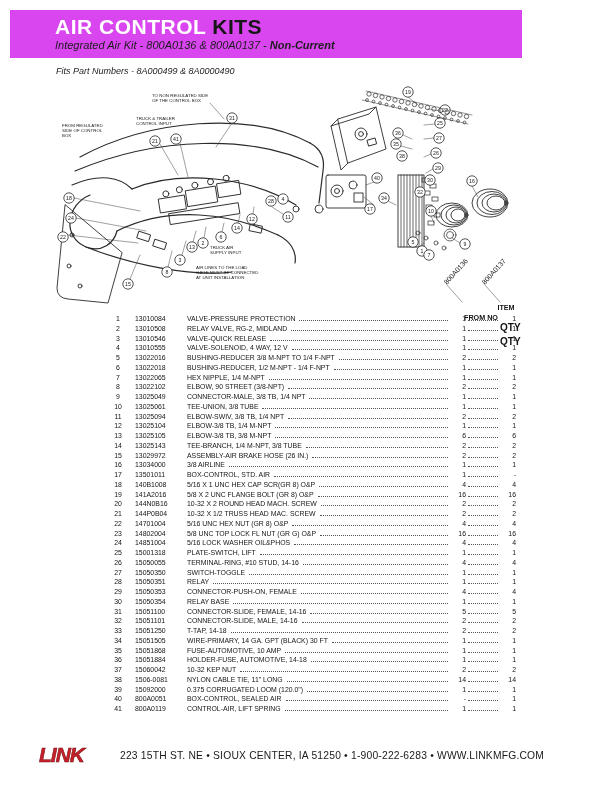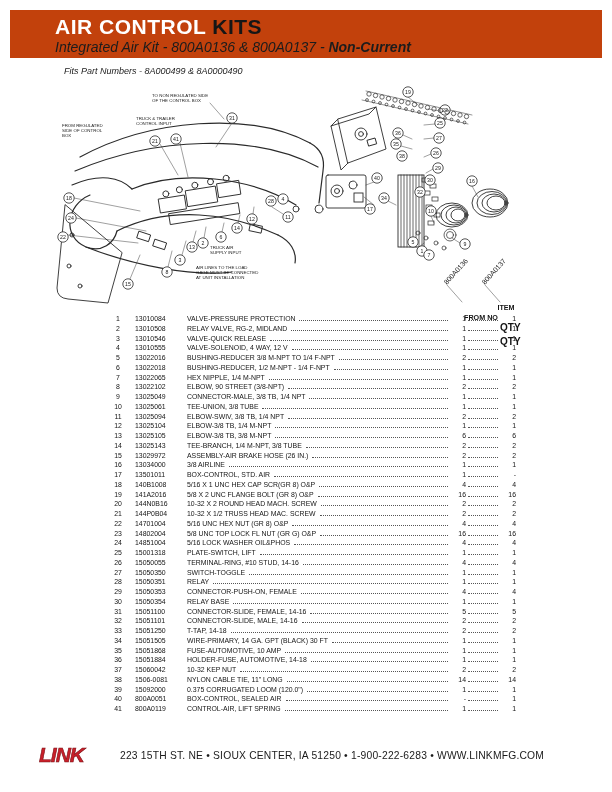--- a/index.html
+++ b/index.html
@@ -1,34 +1,34 @@
 <!DOCTYPE html>
 <html><head>
 <meta charset="utf-8">
 <style>
   html,body{margin:0;padding:0;}
   body{
     width:612px;height:792px;background:#ffffff;position:relative;
     font-family:"Liberation Sans", sans-serif;color:#111;overflow:hidden;
   }
   .topbar{
-    position:absolute;left:10px;top:10px;width:592px;height:48px;
-    background:#c2410c;box-sizing:border-box;padding:6px 0 0 45px;
+    position:absolute;left:10px;top:10px;width:512px;height:48px;
+    background:#d946ef;box-sizing:border-box;padding:6px 0 0 45px;
   }
   .topbar h1{
     margin:0;font-size:21px;font-weight:bold;letter-spacing:0.5px;line-height:22px;
   }
   .topbar h1 .light{color:#ffffff;}
   .topbar h1 .dark{color:#161616;}
   .subtitle{
-    margin:1px 0 8px 0;font-size:14px;font-style:italic;color:#1c1c1c;
+    margin:1px 0 8px 0;font-size:11px;font-style:italic;color:#1c1c1c;
   }
   .subtitle strong{font-weight:bold;}
   .fits{
-    position:absolute;left:64px;top:66px;margin:0;
+    position:absolute;left:56px;top:66px;margin:0;
     font-size:9px;font-style:italic;color:#1c1c1c;
   }
   #diagram{position:absolute;left:20px;top:85px;}
 
   .parts-table{
     position:absolute;left:108px;top:303px;width:408px;
     font-size:6.9px;line-height:9.75px;color:#141414;
   }
   .thead{display:flex;font-weight:bold;font-size:7.2px;height:11px;align-items:flex-end;flex-direction:column;}
   .trow{display:flex;height:9.75px;align-items:baseline;white-space:nowrap;}

